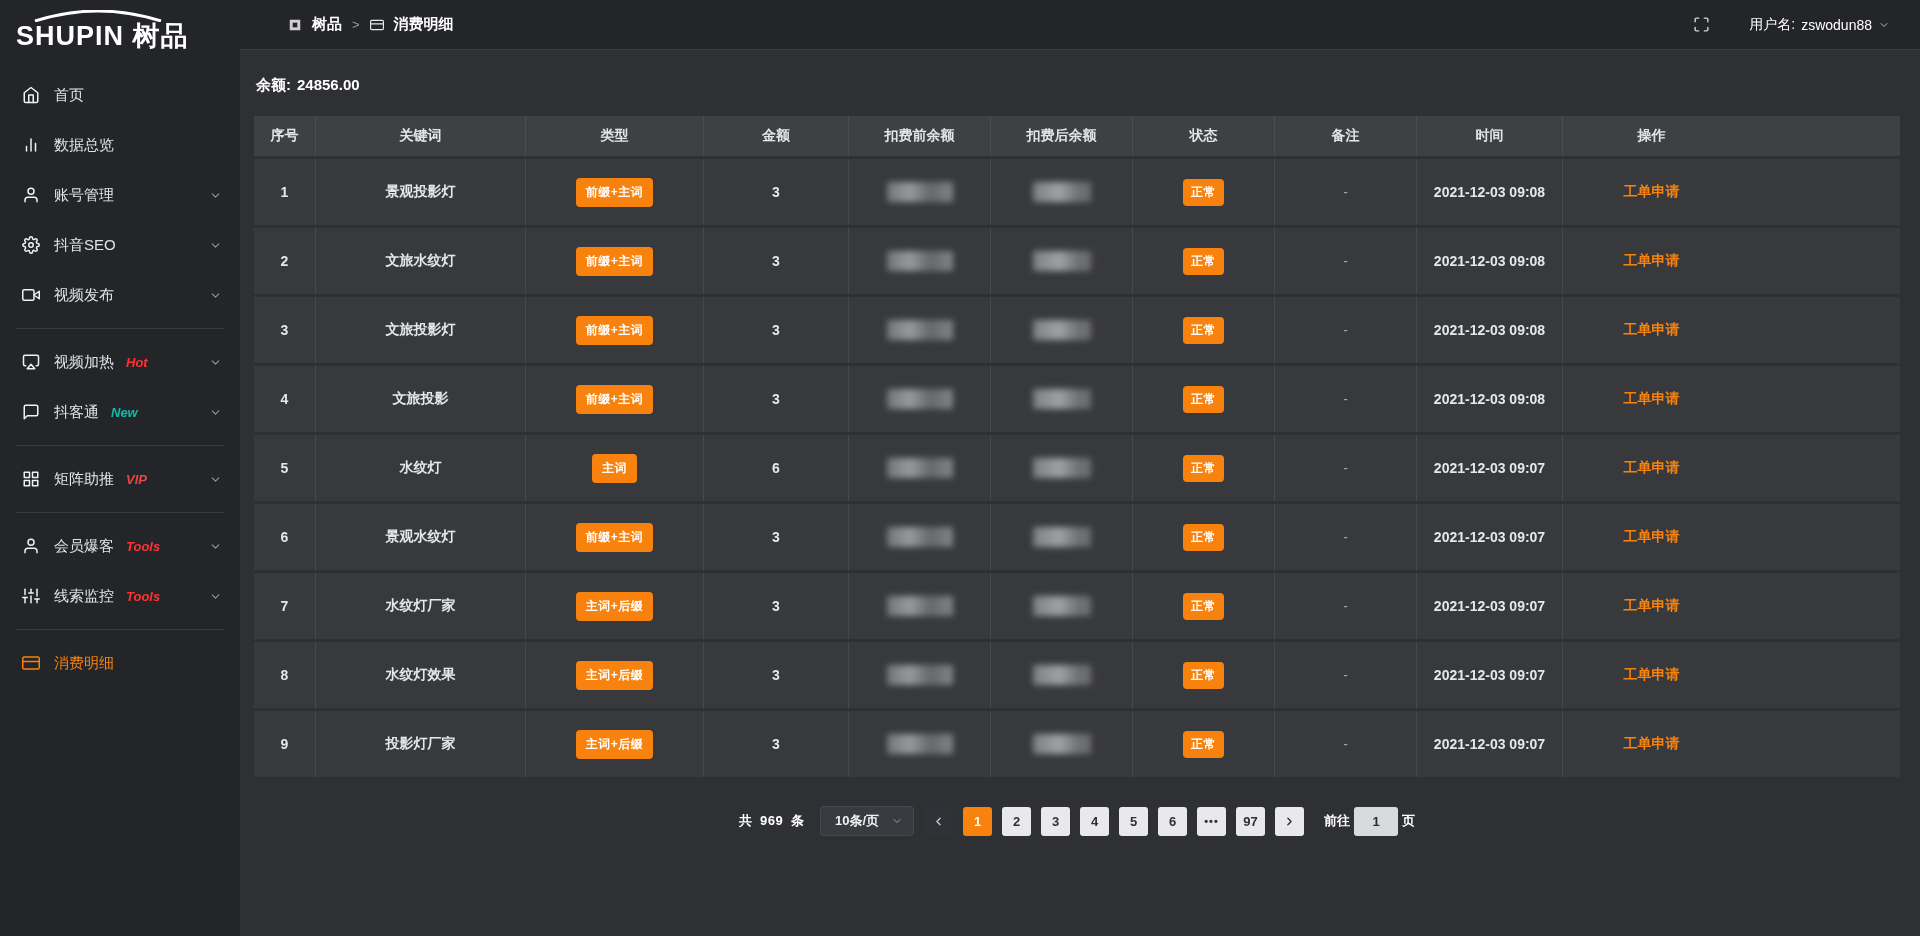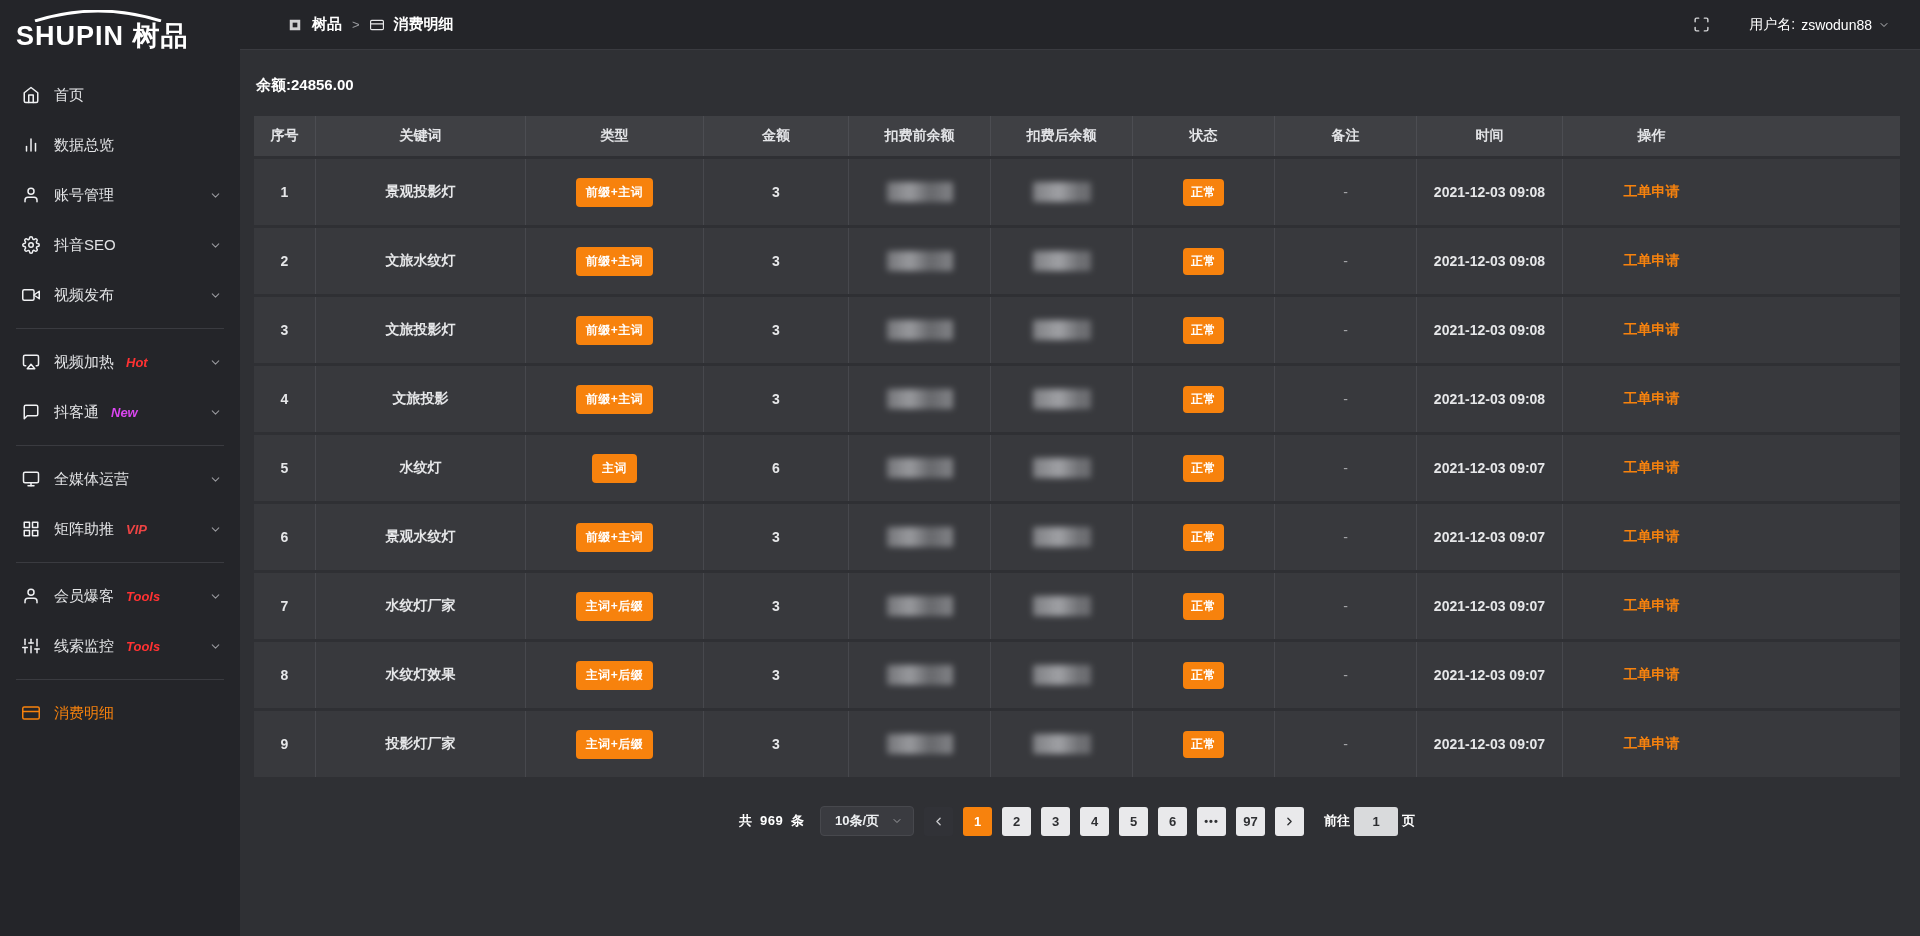--- a/index.html
+++ b/index.html
@@ -31,21 +31,21 @@
   .crumb-icon svg { width:14px; height:14px; }
   .topbar-right { margin-left:auto; display:flex; align-items:center; gap:39px; color:#fff; font-size:14px; }
   .maximize-icon { display:inline-flex; color:#d5d6d8; cursor:pointer; }
   .maximize-icon svg { width:17px; height:17px; }
   .user-box { display:flex; align-items:center; gap:6px; cursor:pointer; }
   .user-chev { display:inline-flex; color:#b9babd; }
   .user-chev svg { width:12px; height:12px; }
 
   .main { flex:1; padding:20px 20px 0 14px; overflow:hidden; }
   .balance { color:#fff; font-size:15px; font-weight:700; margin:6px 0 18px 2px; }
-  .balance .bal-val { }
+  .balance .bal-val { margin-left:6px; }
 
   
   table.data { width:100%; border-collapse:separate; border-spacing:0 3px; table-layout:fixed; }
   thead th { background:#3f4044; height:40px; color:#e3e4e7; font-size:14px; font-weight:700; text-align:center; border-right:1px solid #4c4d52; }
   thead th:last-child { border-right:none; padding-right:160px; }
   tbody td { background:#38393d; height:66px; color:#e6e7e9; font-size:14px; font-weight:600; text-align:center; border-right:1px solid #47484d; }
   tbody td:last-child { border-right:none; padding-right:160px; }
   td.dim { color:#a2a3a7; font-weight:400; }
   .badge { display:inline-block; background:#f7820d; color:#fff; font-size:12px; padding:6px 10px; border-radius:4px; font-weight:600; letter-spacing:.5px; white-space:nowrap; }
   .badge-sm { padding:5px 8px; }
@@ -165,43 +165,28 @@
             </svg>
           </span>
         </div>
         <div class="side-item">
           <span class="s-icon">
             <svg viewBox="0 0 24 24" fill="none" stroke="currentColor" stroke-width="2" stroke-linecap="round" stroke-linejoin="round">
               <path d="M21 15a2 2 0 0 1-2 2H7l-4 4V5a2 2 0 0 1 2-2h14a2 2 0 0 1 2 2z"></path>
             </svg>
           </span>
           <span class="s-label">抖客通</span>
-          <span class="s-tag" style="color:#d946ef">New</span>
+          <span class="s-tag" style="color:#14b8a6">New</span>
           <span class="s-chev">
             <svg viewBox="0 0 24 24" fill="none" stroke="currentColor" stroke-width="2" stroke-linecap="round" stroke-linejoin="round">
               <polyline points="6 9 12 15 18 9"></polyline>
             </svg>
           </span>
         </div>
         <div class="side-divider"></div>
-        <div class="side-item">
-          <span class="s-icon">
-            <svg viewBox="0 0 24 24" fill="none" stroke="currentColor" stroke-width="2" stroke-linecap="round" stroke-linejoin="round">
-              <rect x="2" y="3" width="20" height="14" rx="2"></rect>
-              <line x1="8" y1="21" x2="16" y2="21"></line>
-              <line x1="12" y1="17" x2="12" y2="21"></line>
-            </svg>
-          </span>
-          <span class="s-label">全媒体运营</span>
-          <span class="s-chev">
-            <svg viewBox="0 0 24 24" fill="none" stroke="currentColor" stroke-width="2" stroke-linecap="round" stroke-linejoin="round">
-              <polyline points="6 9 12 15 18 9"></polyline>
-            </svg>
-          </span>
-        </div>
         <div class="side-item">
           <span class="s-icon">
             <svg viewBox="0 0 24 24" fill="none" stroke="currentColor" stroke-width="2" stroke-linecap="round" stroke-linejoin="round">
               <rect x="3" y="3" width="7" height="7"></rect>
               <rect x="14" y="3" width="7" height="7"></rect>
               <rect x="14" y="14" width="7" height="7"></rect>
               <rect x="3" y="14" width="7" height="7"></rect>
             </svg>
           </span>
           <span class="s-label">矩阵助推</span>

